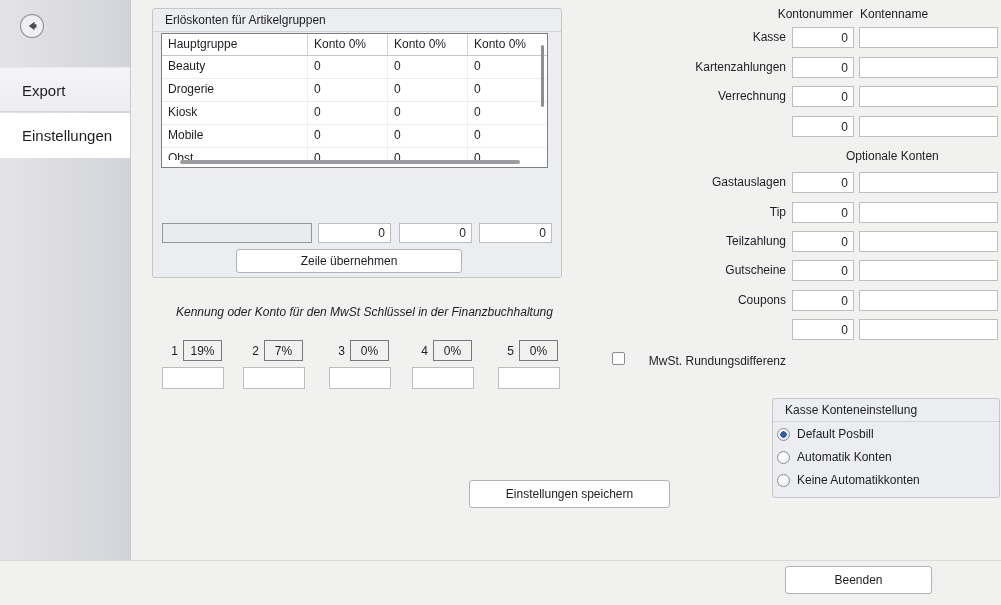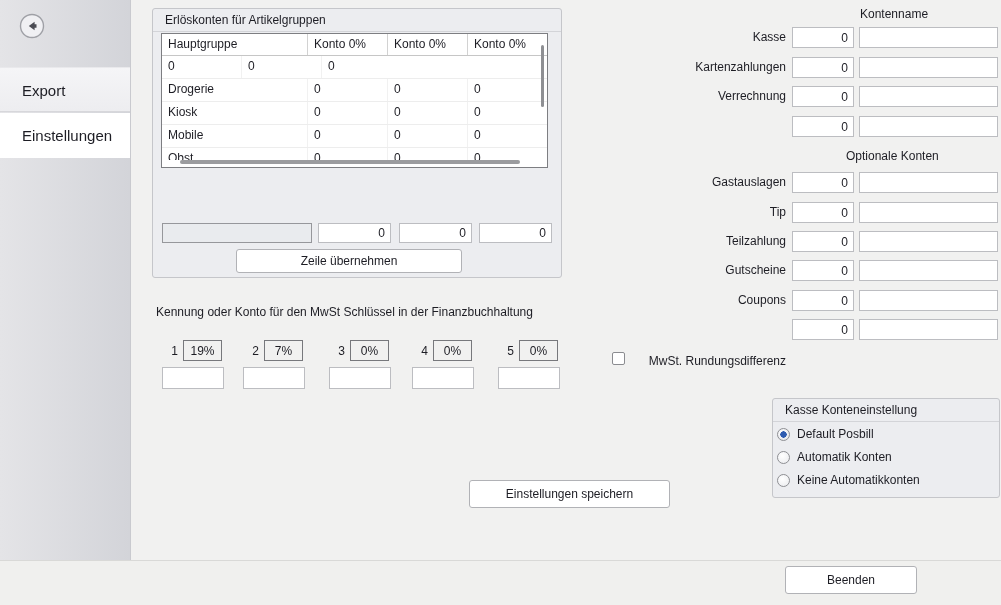--- a/index.html
+++ b/index.html
@@ -42,31 +42,31 @@
 
   
   .text-input{position:absolute;font:12px "Liberation Sans","DejaVu Sans",sans-serif;border:1px solid #bcbdc1;
     background:#fff;padding:0 5px;color:#1d1d24;box-sizing:border-box;height:21px;outline:none;}
   .num-input{text-align:right;}
   .disabled-input{background:#e9ebee;border-color:#96979b;}
   .btn{position:absolute;background:#fff;border:1px solid #b1b2b6;border-radius:3px;
     font:12px "Liberation Sans","DejaVu Sans",sans-serif;color:#1d1d24;text-align:center;cursor:default;box-sizing:border-box;}
   .btn-zeile{left:83px;top:240px;width:226px;height:24px;line-height:22px;}
   .btn-save{left:469px;top:480px;width:201px;height:28px;line-height:26px;}
-  .btn-quit{left:785px;top:5px;width:132px;height:28px;line-height:26px;}
+  .btn-quit{left:785px;top:5px;width:147px;height:28px;line-height:26px;}
 
   
   .edit-group{left:9px;top:214px;width:150px;height:20px;}
   .edit-k1{left:165px;top:214px;width:73px;height:20px;}
   .edit-k2{left:246px;top:214px;width:73px;height:20px;}
   .edit-k3{left:326px;top:214px;width:73px;height:20px;}
 
   
   .mwst-panel{position:absolute;left:152px;top:300px;width:415px;height:100px;}
-  .mwst-title{position:absolute;left:4px;top:5px;white-space:nowrap;}
+  .mwst-title{position:absolute;left:24px;top:5px;white-space:nowrap;font-style:italic;}
   .mwst-group{position:absolute;top:40px;width:66px;height:56px;}
   .mwst-num{position:absolute;left:0;top:4px;width:16px;text-align:right;}
   .rate-box{position:absolute;left:21px;top:0;width:39px;height:21px;border:1px solid #77787c;
     text-align:center;line-height:21px;background:#f1f1f0;box-sizing:border-box;}
   .mwst-input{left:0;top:27px;width:62px;height:22px;}
 
   
   .accounts-panel{position:absolute;left:600px;top:0;width:401px;height:390px;}
   .acc-col-header{position:absolute;top:7px;white-space:nowrap;}
   .hdr-number{left:0;width:253px;text-align:right;}
@@ -108,20 +108,21 @@
     <div class="box-title">Erlöskonten für Artikelgruppen</div>
     <div class="table">
       <div class="thead">
         <div class="tcell c0">Hauptgruppe</div>
         <div class="tcell c1">Konto 0%</div>
         <div class="tcell c2">Konto 0%</div>
         <div class="tcell c3">Konto 0%</div>
       </div>
       <div class="tbody">
           <div class="trow">
+            <div class="tcell c0">Beauty</div>
             <div class="tcell c1">0</div>
             <div class="tcell c2">0</div>
             <div class="tcell c3">0</div>
           </div>
           <div class="trow">
             <div class="tcell c0">Drogerie</div>
             <div class="tcell c1">0</div>
             <div class="tcell c2">0</div>
             <div class="tcell c3">0</div>
           </div>
@@ -177,20 +178,21 @@
         <input class="text-input mwst-input" style="">
       </div>
       <div class="mwst-group" style="left: 346px;">
         <div class="mwst-num">5</div>
         <div class="rate-box">0%</div>
         <input class="text-input mwst-input" style="">
       </div>
     </div>
 
   <div class="accounts-panel">
+    <div class="acc-col-header hdr-number">Kontonummer</div>
     <div class="acc-col-header hdr-name">Kontenname</div>
     <div class="opt-header">Optionale Konten</div>
     <span class="checkbox"></span>
   <div class="acc-label" style="top: 30px;">Kasse</div>
       <input class="text-input num-input acc-num" value="0" style="top: 27px;">
       <input class="text-input acc-name" style="top: 27px;">
       <div class="acc-label" style="top: 60px;">Kartenzahlungen</div>
       <input class="text-input num-input acc-num" value="0" style="top: 57px;">
       <input class="text-input acc-name" style="top: 57px;">
       <div class="acc-label" style="top: 89px;">Verrechnung</div>

